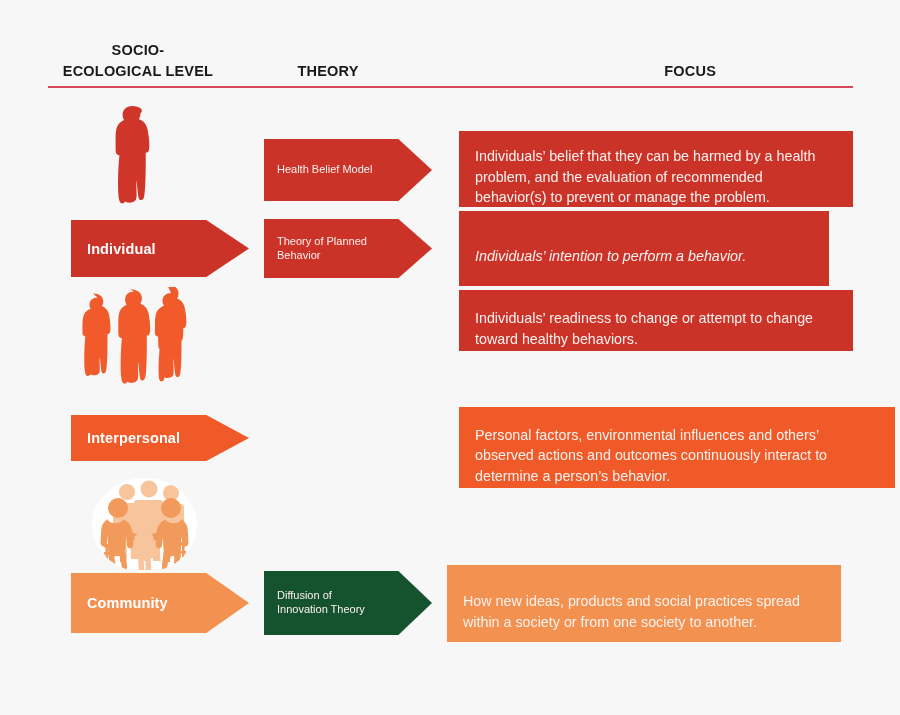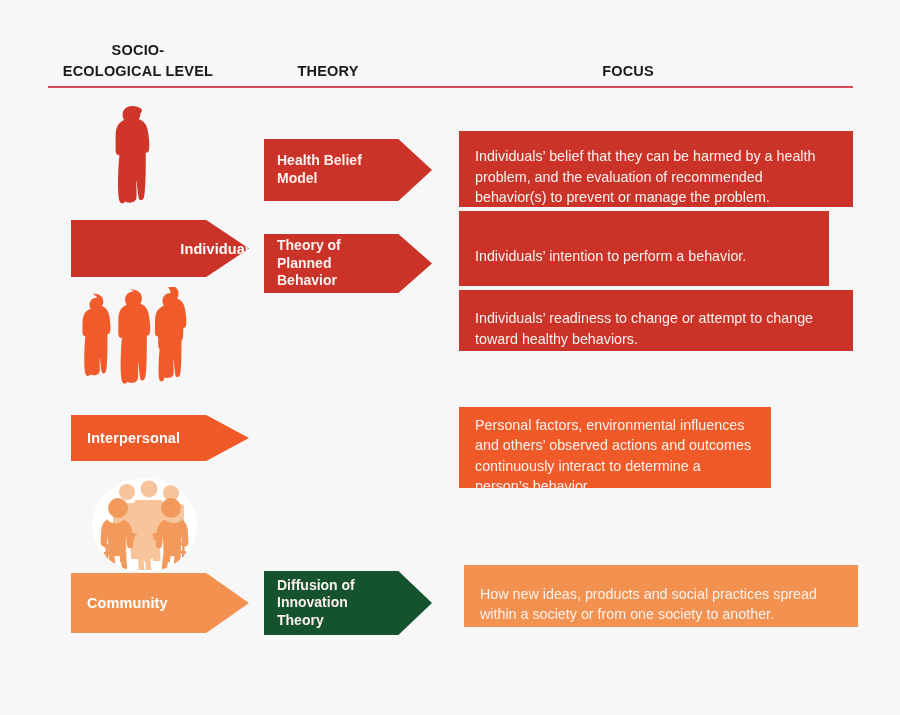--- a/index.html
+++ b/index.html
@@ -30,21 +30,21 @@
     font-weight: bold;
     font-size: 14.5px;
     letter-spacing: 0.2px;
     color: #1a1a1a;
     text-align: center;
     line-height: 1.42;
     white-space: pre-line;
   }
   #head-level  { left: 48px;  top: 40px;  width: 180px; }
   #head-theory { left: 248px; top: 61px;  width: 160px; }
-  #head-focus  { left: 540px; top: 61px;  width: 176px; }
+  #head-focus  { left: 540px; top: 61px;  width: 176px; text-align: right; }
 
   .head-rule {
     position: absolute;
     left: 48px;
     top: 86px;
     width: 805px;
     height: 2px;
     background: #d8485c;
   }
 
@@ -65,22 +65,22 @@
     padding-right: 40px;
   }
   .arrow-level .lbl {
     color: #ffffff;
     font-weight: bold;
     font-size: 14.5px;
     letter-spacing: 0.1px;
   }
   .arrow-theory .lbl {
     color: #fdf1ef;
-    font-weight: bold;
-    font-size: 14px;
+    font-weight: normal;
+    font-size: 11px;
     line-height: 1.26;
     white-space: pre-line;
   }
 
   
   .focus-box {
     position: absolute;
     box-sizing: border-box;
     display: flex;
     align-items: center;
@@ -172,61 +172,61 @@
       </g>
 
       <g fill="#f8c49c">
         <circle cx="52" cy="48" r="7"></circle>
         <path d="M45 57h14c1.6 0 2.6 1.3 2.6 3v18c0 1.6-1 2.7-2.6 2.7H45c-1.5 0-2.6-1.1-2.6-2.7V60c0-1.7 1-3 2.6-3z"></path>
         <path d="M46 80h5.5l0.8 12h-5.5zM53 80h5.5l0.8 12h-5.5z"></path>
       </g>
     </g>
   </svg>
 
-  <div class="arrow arrow-level" style="left:71px; top:220px; width:178px; height:57px; background:#cc3328;justify-content:flex-end;">
+  <div class="arrow arrow-level" style="left:71px; top:220px; width:178px; height:57px; background:#cc3328;">
     <span class="lbl">Individual</span>
   </div>
 
   <div class="arrow arrow-level" style="left:71px; top:415px; width:178px; height:46px; background:#f05a28;">
     <span class="lbl">Interpersonal</span>
   </div>
 
   <div class="arrow arrow-level" style="left:71px; top:573px; width:178px; height:60px; background:#f29150;">
     <span class="lbl">Community</span>
   </div>
 
   <div class="arrow arrow-theory" style="left:264px; top:139px; width:168px; height:62px; background:#cc3328;">
     <span class="lbl">Health Belief Model</span>
   </div>
 
-  <div class="arrow arrow-theory" style="left:264px; top:234px; width:168px; height:59px; background:#cc3328;">
+  <div class="arrow arrow-theory" style="left:264px; top:219px; width:168px; height:59px; background:#cc3328;">
     <span class="lbl">Theory of Planned
 Behavior</span>
   </div>
 
 
 
   <div class="arrow arrow-theory" style="left:264px; top:571px; width:168px; height:64px; background:#14532d;">
     <span class="lbl">Diffusion of
 Innovation Theory</span>
   </div>
 
   <div class="focus-box" style="left:459px; top:131px; width:394px; height:76px; background:#cc3328;">
     <span class="txt">Individuals’ belief that they can be harmed by a health problem, and the evaluation of recommended behavior(s) to prevent or manage the problem.</span>
   </div>
 
-  <div class="focus-box" style="left:459px; top:211px; width:370px; height:75px; background:#cc3328;">
+  <div class="focus-box" style="left:459px; top:211px; width:370px; height:75px; background:#cc3328;font-style:italic;">
     <span class="txt">Individuals’ intention to perform a behavior.</span>
   </div>
 
   <div class="focus-box" style="left:459px; top:290px; width:394px; height:61px; background:#cc3328;">
     <span class="txt">Individuals’ readiness to change or attempt to change toward healthy behaviors.</span>
   </div>
 
-  <div class="focus-box" style="left:459px; top:407px; width:312px; height:81px; background:#f05a28;">
+  <div class="focus-box" style="left:459px; top:407px; width:436px; height:81px; background:#f05a28;">
     <span class="txt">Personal factors, environmental influences and others’ observed actions and outcomes continuously interact to determine a person’s behavior.</span>
   </div>
 
-  <div class="focus-box" style="left:464px; top:565px; width:394px; height:62px; background:#f29150;justify-content:center;">
+  <div class="focus-box" style="left:447px; top:565px; width:394px; height:77px; background:#f29150;justify-content:center;">
     <span class="txt">How new ideas, products and social practices spread within a society or from one society to another.</span>
   </div>
 
 </div>
 
 </body></html>

